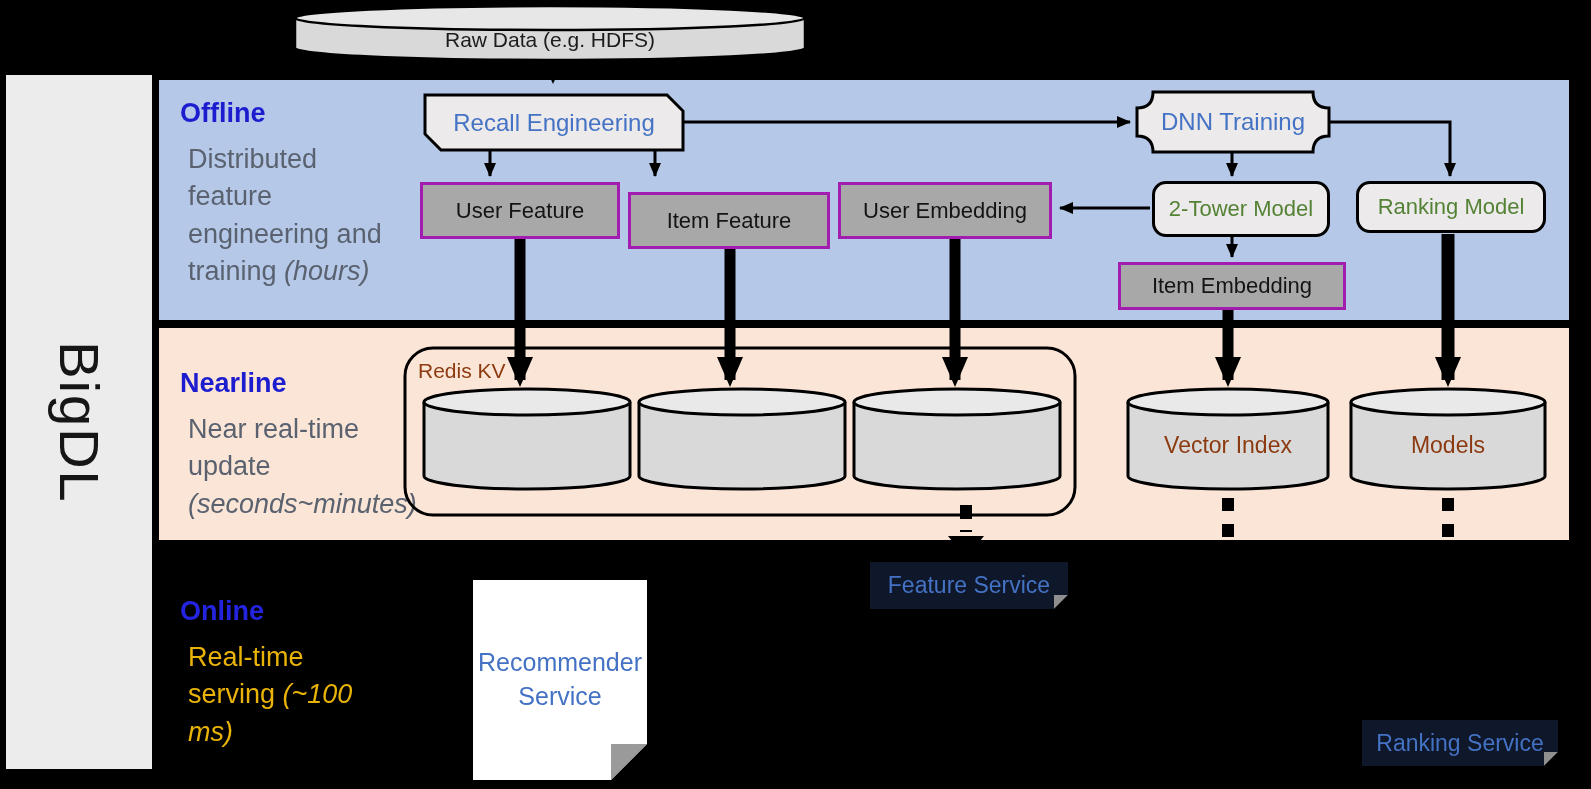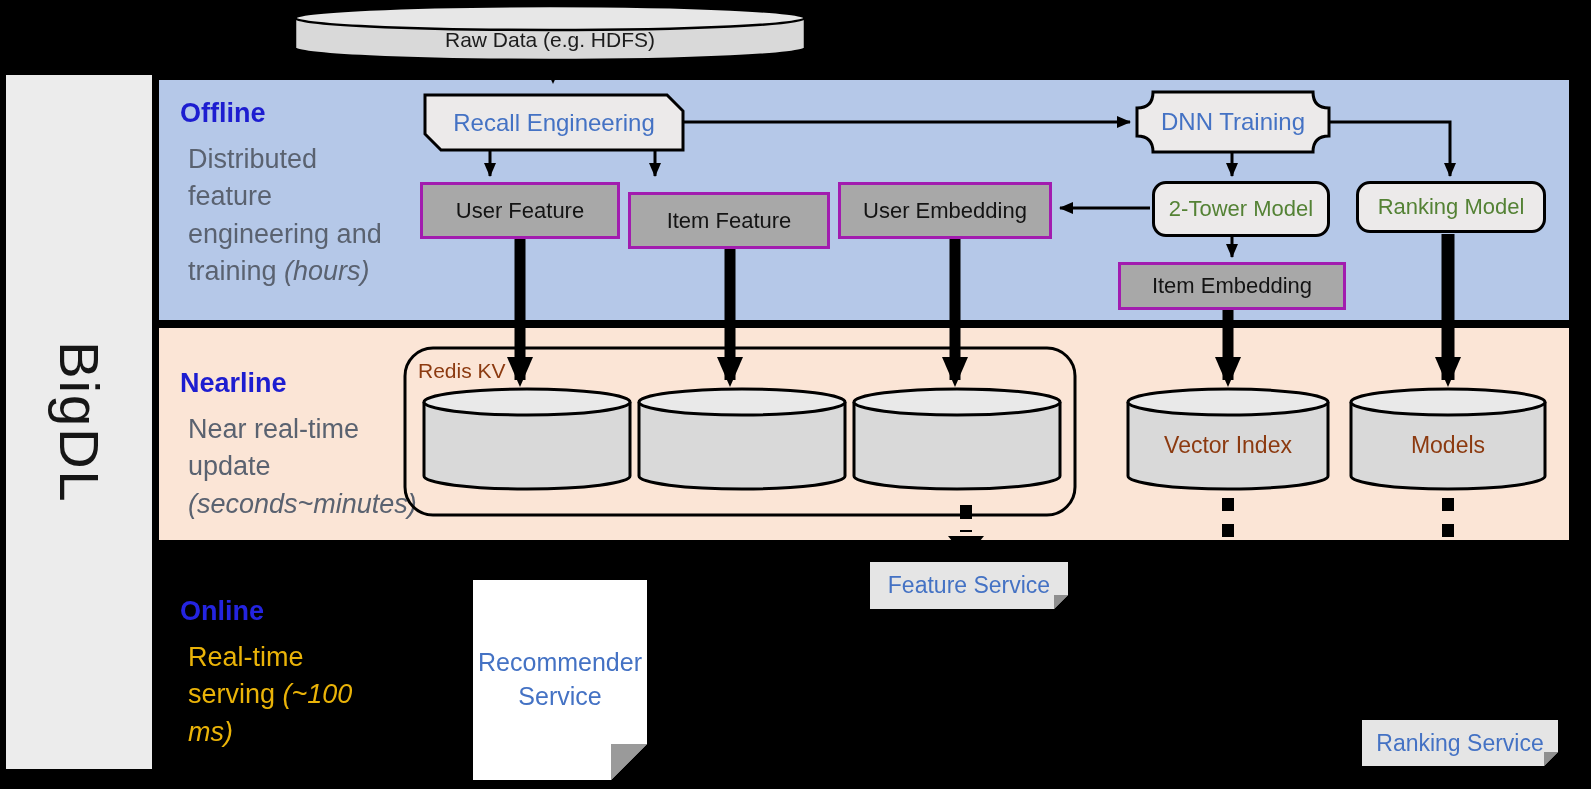--- a/index.html
+++ b/index.html
@@ -30,21 +30,21 @@
   
   .node{position:absolute;z-index:4;display:flex;align-items:center;justify-content:center;
         text-align:center;font-size:22px;}
   .gbox{background:#a8a8a8;border:3px solid #a21caf;color:#141414;}
   .rbox{background:#eceaea;border:3px solid #000;border-radius:14px;color:#548235;}
   .label-only{background:none;border:none;}
   .blue-text{color:#4472c4;}
   .brown-text{color:#8c3a10;font-size:23px;}
 
   
-  .svc{position:absolute;z-index:4;background:#e5e5e5;color:#4472c4;font-size:23px;
+  .svc{position:absolute;z-index:4;background:#0f172a;color:#4472c4;font-size:23px;
        display:flex;align-items:center;justify-content:center;text-align:center;
        clip-path:polygon(0 0,100% 0,100% calc(100% - 14px),calc(100% - 14px) 100%,0 100%);}
   .svc .fold{position:absolute;right:0;bottom:0;width:14px;height:14px;background:#8f8f8f;
              clip-path:polygon(0 100%,100% 0,0 0);}
   .doc{position:absolute;z-index:4;background:#fff;color:#4472c4;font-size:25px;line-height:1.35;
        display:flex;align-items:center;justify-content:center;text-align:center;padding:0 4px;box-sizing:border-box;
        clip-path:polygon(0 0,100% 0,100% calc(100% - 36px),calc(100% - 36px) 100%,0 100%);}
   .doc .fold{position:absolute;right:0;bottom:0;width:36px;height:36px;background:#9a9a9a;
              clip-path:polygon(0 100%,100% 0,0 0);}
 </style>

